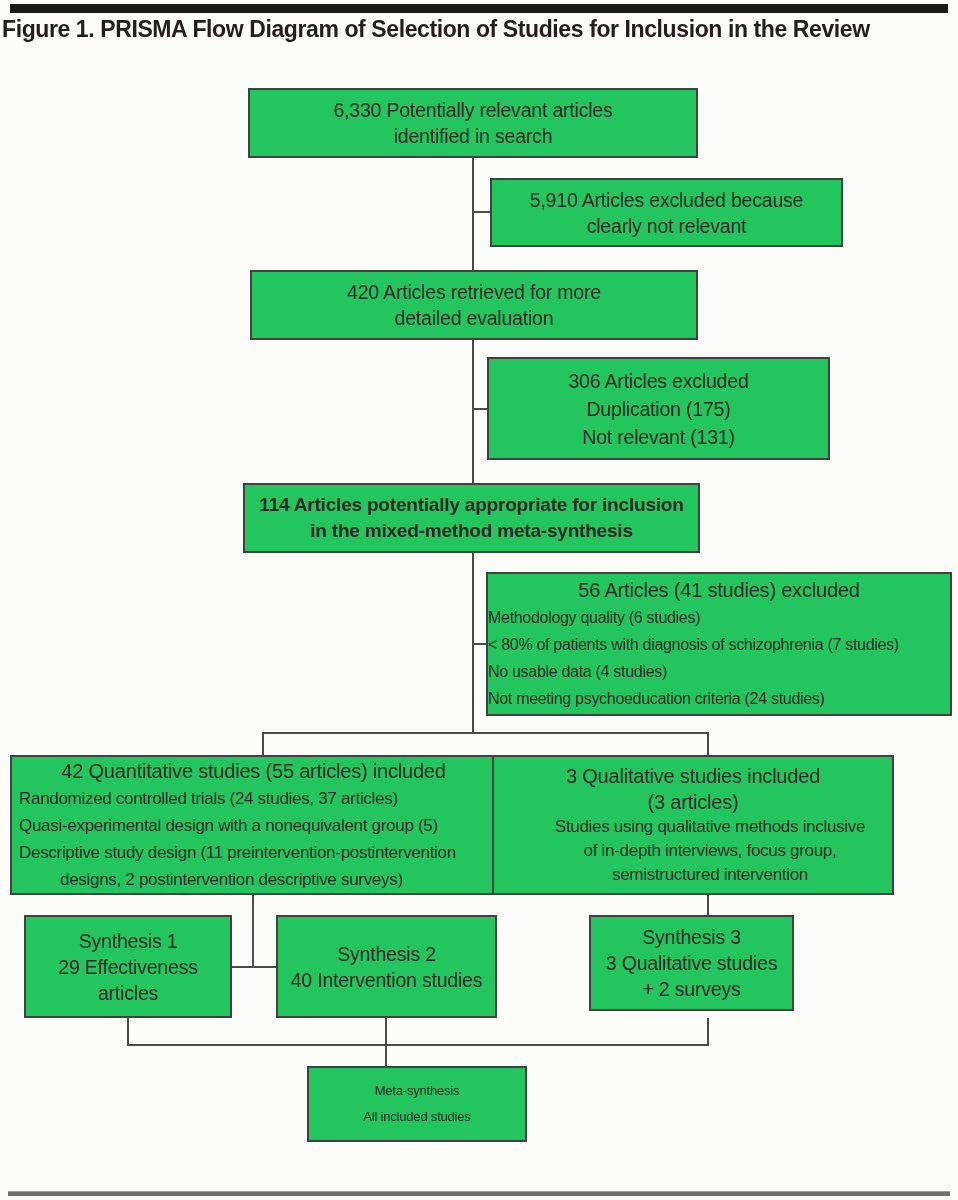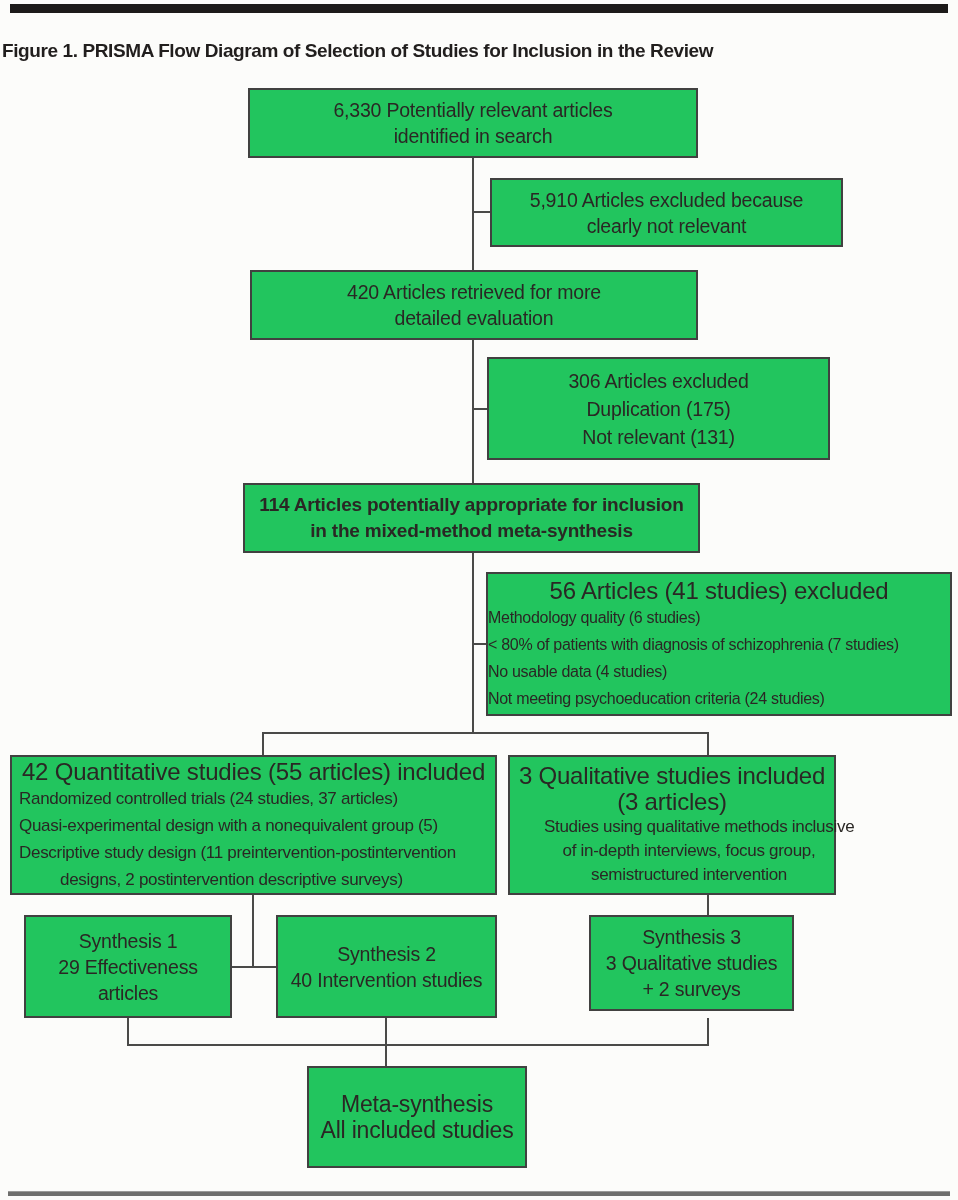--- a/index.html
+++ b/index.html
@@ -7,47 +7,47 @@
     width:958px;height:1200px;position:relative;
     background:#fcfcfa;
     font-family:"Liberation Sans", sans-serif;
     color:#2a2724;
     overflow:hidden;
   }
   .abs{position:absolute;}
   .top-bar{left:10px;top:4px;width:938px;height:9px;background:#1c1a19;}
   .fig-title{
     left:2px;top:16px;width:956px;
-    font-size:19px;font-weight:bold;color:#211e1d;
-    letter-spacing:-0.4px;white-space:nowrap;margin-top:24px;
+    font-size:23px;font-weight:bold;color:#211e1d;
+    letter-spacing:-0.4px;white-space:nowrap;
   }
   .box{
     position:absolute;box-sizing:border-box;
     background:#22c55e;border:2px solid #414140;
     display:flex;flex-direction:column;justify-content:center;
     text-align:center;line-height:26px;font-size:19.5px;
     letter-spacing:-0.2px;white-space:nowrap;
   }
   .b-identified{left:248px;top:88px;width:450px;height:70px;}
   .b-excluded1{left:490px;top:178px;width:353px;height:69px;}
   .b-retrieved{left:250px;top:270px;width:448px;height:70px;}
   .b-excluded2{left:487px;top:357px;width:343px;height:103px;line-height:28px;}
   .b-appropriate{left:243px;top:483px;width:457px;height:70px;font-size:19px;font-weight:bold;}
   .b-excluded3{left:486px;top:572px;width:466px;height:144px;line-height:27px;}
   .b-excluded3 .box-item{font-size:16px;text-align:left;letter-spacing:-0.3px;}
   .b-quantitative{left:10px;top:755px;width:487px;height:140px;line-height:27px;}
   .b-quantitative .box-item{font-size:17px;text-align:left;padding-left:7px;letter-spacing:-0.3px;}
   .b-quantitative .cont{padding-left:48px;}
-  .b-qualitative{left:508px;top:755px;width:328px;height:140px;line-height:26px;}
+  .b-qualitative{left:492px;top:755px;width:402px;height:140px;line-height:26px;}
   .b-qualitative .desc{font-size:17px;line-height:24px;letter-spacing:-0.3px;padding-left:34px;}
   .b-s1{left:24px;top:915px;width:208px;height:103px;}
   .b-s2{left:276px;top:915px;width:221px;height:103px;}
   .b-s3{left:589px;top:915px;width:205px;height:96px;}
-  .b-meta{left:307px;top:1066px;width:220px;height:102px;font-size:23px;}
-  .box-title{font-size:24px;}
+  .b-meta{left:307px;top:1066px;width:220px;height:76px;font-size:13px;}
+  .box-title{font-size:20px;}
   .ln{position:absolute;background:#4a4a48;}
   .bottom-rule{left:8px;top:1191px;width:942px;height:4px;background:#6f6f6d;border-top:1px solid #9a9a98;}
 </style>
 </head>
 <body>
 
 <div class="abs top-bar"></div>
 <div class="abs fig-title">Figure 1. PRISMA Flow Diagram of Selection of Studies for Inclusion in the Review</div>
 
 <div class="box b-identified">

